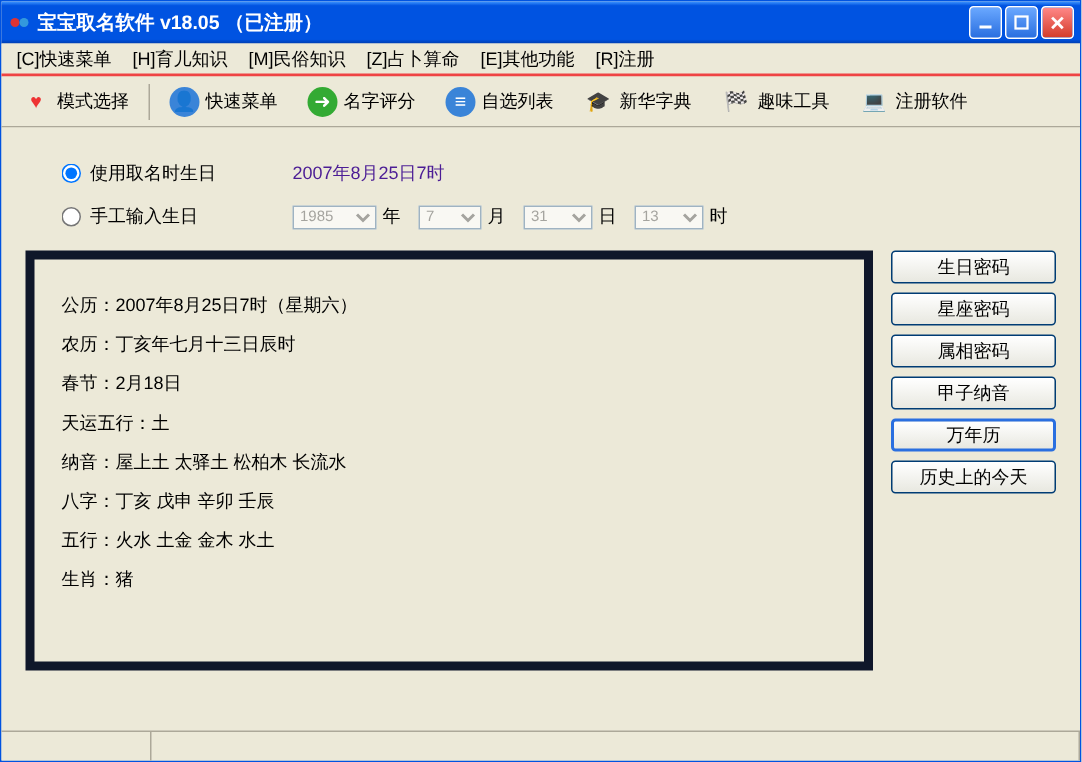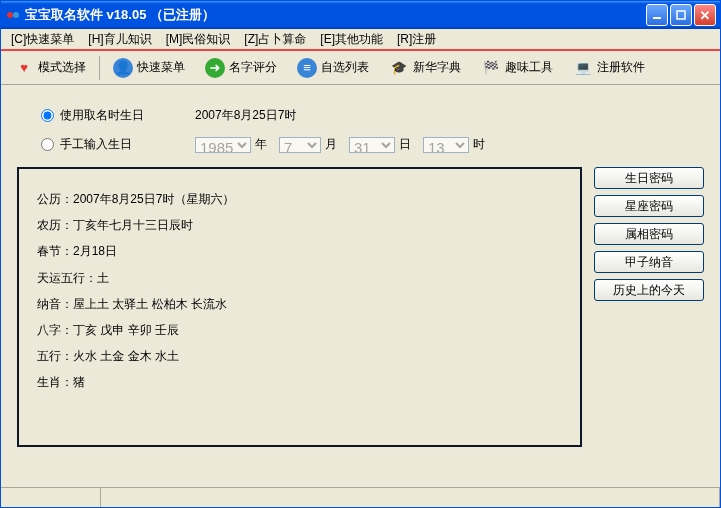--- a/index.html
+++ b/index.html
@@ -14,26 +14,26 @@
 .win-close { background: linear-gradient(to bottom, #f88, #d43c2a); color: #fff; font-size: 13px; }
 .menubar { height: 22px; background: #ece9d8; border-bottom: 2px solid #ef4444; display: flex; align-items: center; padding: 0 4px; gap: 2px; }
 .menu-item { padding: 2px 6px; cursor: pointer; }
 .toolbar { height: 34px; background: #ece9d8; border-bottom: 1px solid #aca899; display: flex; align-items: center; padding: 0 4px; gap: 2px; }
 .tool-btn { display: flex; align-items: center; gap: 4px; padding: 3px 8px; cursor: pointer; border: 1px solid transparent; }
 .tool-sep { width: 1px; height: 24px; background: #aca899; margin: 0 2px; }
 .tool-icon { width: 20px; height: 20px; display: inline-flex; align-items: center; justify-content: center; border-radius: 50%; font-size: 13px; }
 .content { flex: 1; padding: 14px 16px 8px 16px; background: #ece9d8; overflow: hidden; }
 .radio-row { display: flex; align-items: center; gap: 24px; margin: 8px 0 12px 24px; }
 .radio-row label { display: flex; align-items: center; gap: 6px; cursor: pointer; width: 130px; }
-.radio-row .value { color: #000000; }
+.radio-row .value { color: #4c1d95; }
 .select-group { display: flex; align-items: center; gap: 4px; }
-.select-group select { width: 56px; height: 16px; border: 1px solid #7f9db9; background: #fff; font-size: 15px; color: #888; }
+.select-group select { width: 56px; height: 16px; border: 1px solid #7f9db9; background: #fff; font-size: 10px; color: #888; }
 .select-group .unit { margin-right: 8px; }
 .info-area { display: flex; gap: 12px; margin-top: 14px; }
-.info-box { flex: 1; border: 2px solid #0f172a; background: #ece9d8; padding: 14px 18px 18px 18px; min-height: 280px; }
+.info-box { flex: 1; border: 6px solid #0f172a; background: #ece9d8; padding: 14px 18px 18px 18px; min-height: 280px; }
 .info-line { margin: 7px 0; line-height: 1.6; }
 .side-buttons { width: 110px; display: flex; flex-direction: column; gap: 6px; padding-top: 0; }
 .side-btn { height: 22px; border: 1px solid #003c74; border-radius: 3px; background: linear-gradient(to bottom, #fff, #e8e8e0); cursor: pointer; font-size: 12px; font-family: inherit; }
 .side-btn.active { border: 2px solid #2a6fe0; }
 .statusbar { height: 20px; border-top: 1px solid #aca899; display: flex; background: #ece9d8; }
 .status-cell { border-right: 1px solid #aca899; height: 100%; }
 .status-cell:nth-child(1) { width: 100px; }
 .status-cell:nth-child(2) { flex: 1; }
 input[type="radio"] { width: 13px; height: 13px; }
 </style>
@@ -139,20 +139,21 @@
         <div class="info-line">纳音：屋上土  太驿土  松柏木  长流水</div>
         <div class="info-line">八字：丁亥  戊申  辛卯  壬辰</div>
         <div class="info-line">五行：火水  土金  金木  水土</div>
         <div class="info-line">生肖：猪</div>
       </div>
       <div class="side-buttons">
         <button class="side-btn">生日密码</button>
         <button class="side-btn">星座密码</button>
         <button class="side-btn">属相密码</button>
         <button class="side-btn">甲子纳音</button>
+        <button class="side-btn active">万年历</button>
         <button class="side-btn">历史上的今天</button>
       </div>
     </div>
   </div>
 
   <div class="statusbar">
     <div class="status-cell"></div>
     <div class="status-cell"></div>
   </div>
 </div>

